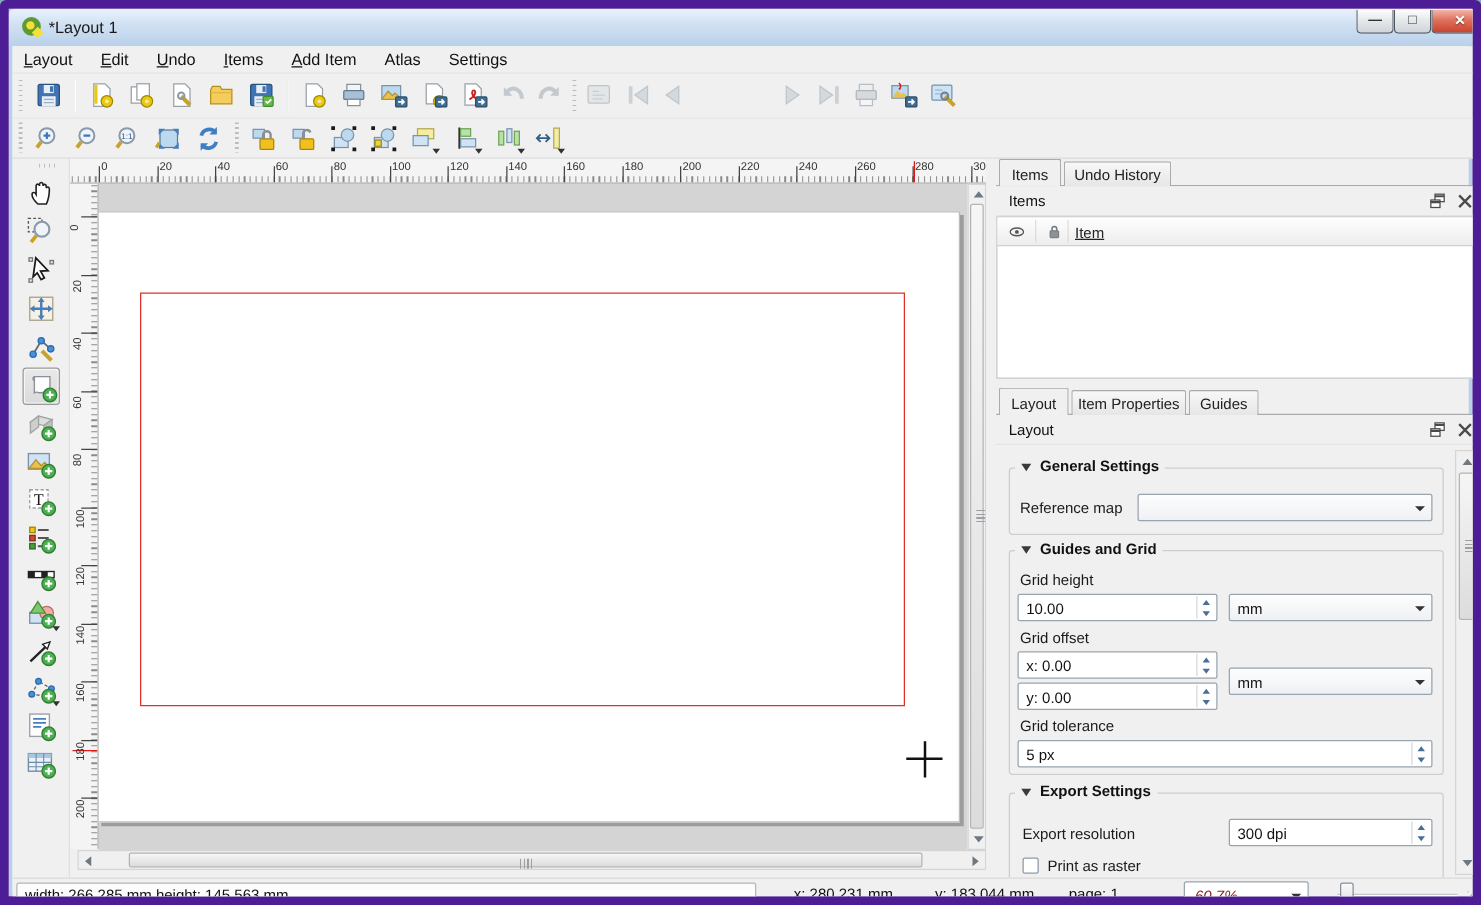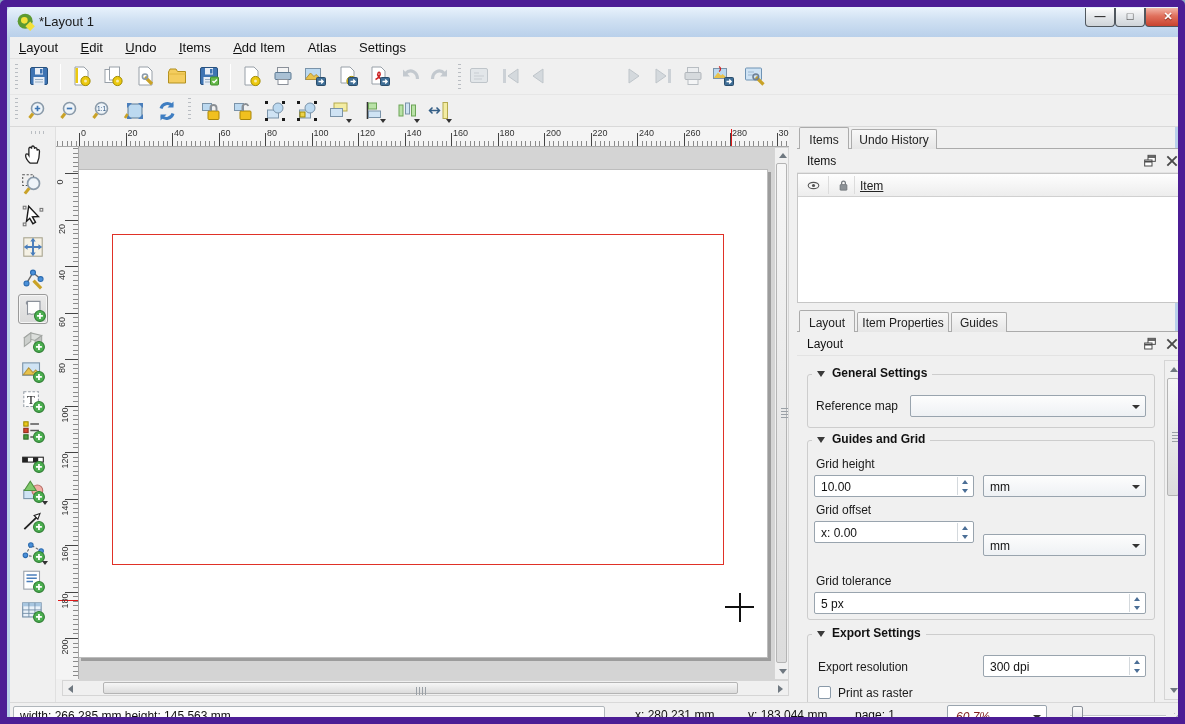--- a/index.html
+++ b/index.html
@@ -744,20 +744,27 @@
         <div class="ddarrow"></div>
       </div>
       <div class="flabel" style="left:8px;top:62px">Grid offset</div>
       <div class="spin" style="left:6px;top:80px;width:160px">
         <div class="val">x: 0.00</div>
         <div class="spinbtns">
             <div class="up"></div>
             <div class="dn"></div>
           </div>
       </div>
+      <div class="spin" style="left:6px;top:105px;width:160px">
+        <div class="val">y: 0.00</div>
+        <div class="spinbtns">
+            <div class="up"></div>
+            <div class="dn"></div>
+          </div>
+      </div>
       <div class="combo" style="left:175px;top:93px;width:163px">
         <div class="val">mm</div>
         <div class="ddarrow"></div>
       </div>
       <div class="flabel" style="left:8px;top:133px">Grid tolerance</div>
       <div class="spin" style="left:6px;top:151px;width:332px">
         <div class="val">5 px</div>
         <div class="spinbtns">
             <div class="up"></div>
             <div class="dn"></div>

